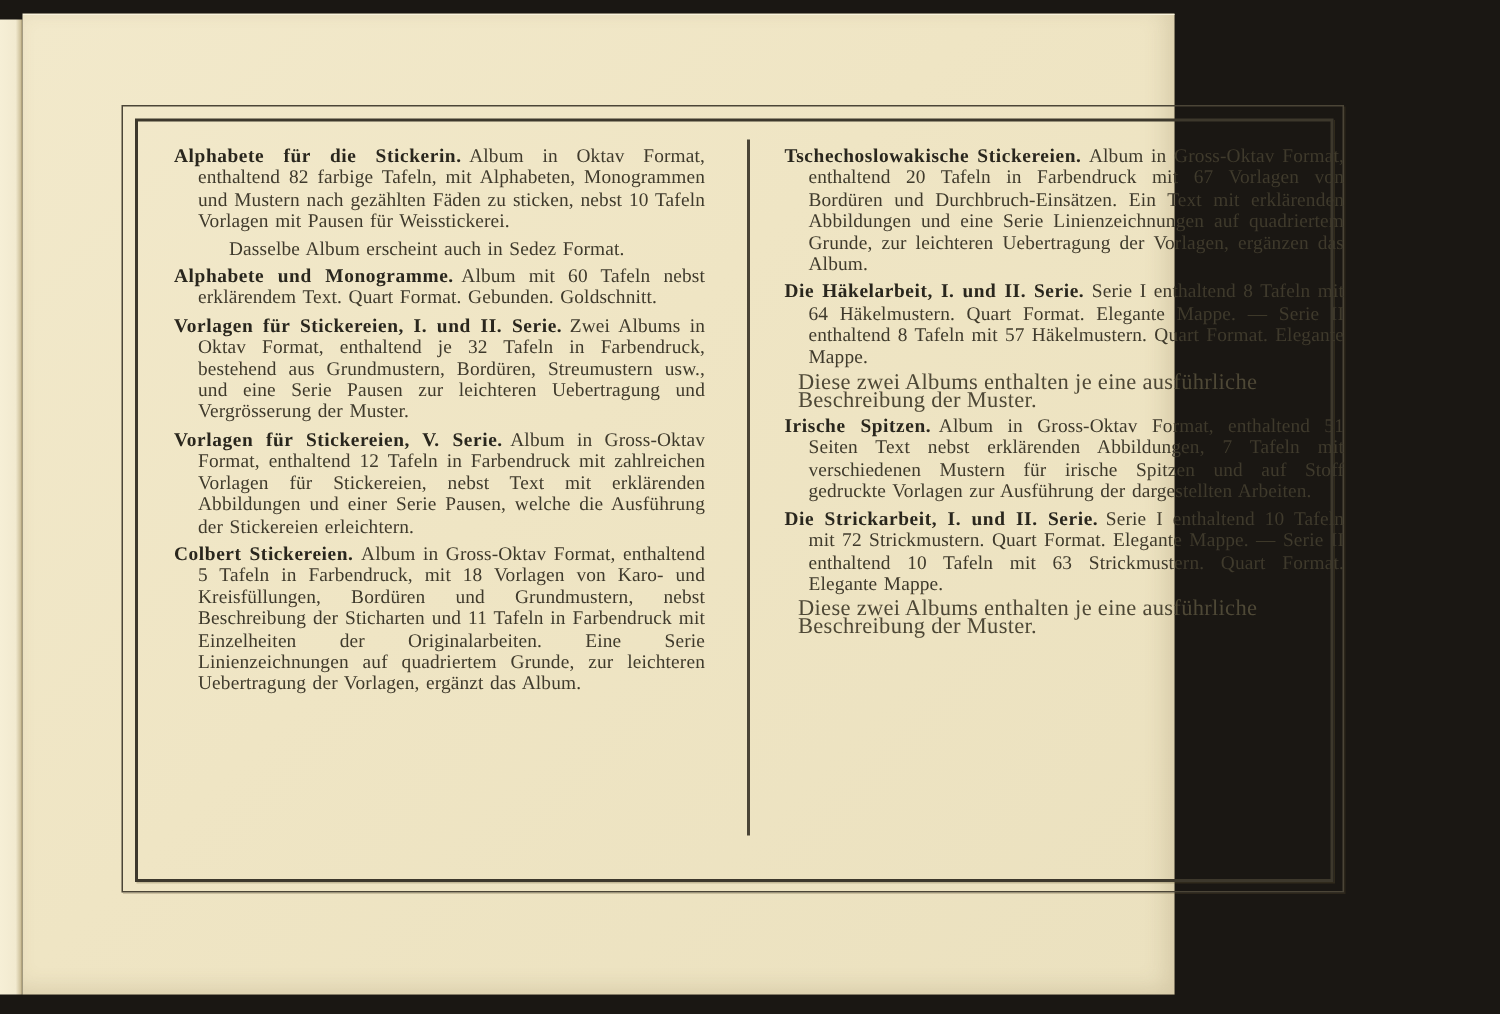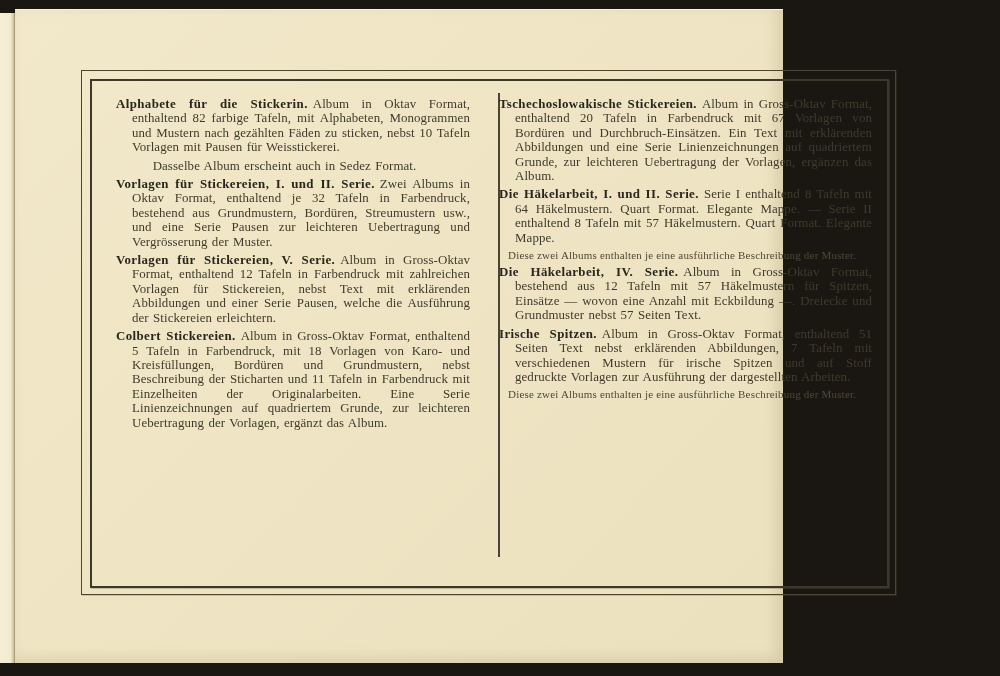--- a/index.html
+++ b/index.html
@@ -28,56 +28,57 @@
     position:absolute;left:75px;top:70px;width:795px;height:505px;
     border:2px solid #3d382c;
     box-shadow:1px 1px 0 rgba(100,85,50,.3);
   }
   .col-divider{
     position:absolute;left:483px;top:84px;width:2px;height:464px;
     background:#4a4436;
   }
   .column{position:absolute;top:88px;}
   .column.left{left:101px;width:354px;}
-  .column.right{left:484px;width:373px;}
+  .column.right{left:508px;width:373px;}
   .entry{
     font-size:12.9px;line-height:14.4px;color:#3f3a2c;
     text-align:justify;letter-spacing:.1px;word-spacing:1px;
     padding-left:16px;text-indent:-16px;margin:0 0 4px 0;
     hyphens:auto;-webkit-hyphens:auto;
   }
   .entry-title{
     font-weight:bold;color:#29261d;letter-spacing:.4px;margin-right:5px;
   }
   .entry.addendum{
     padding-left:0;text-indent:0;margin-left:-17px;text-align:center;
   }
   .entry-note{
-    font-size:11px;line-height:12px;color:#4e4836;
+    font-size:15px;line-height:12px;color:#4e4836;
     padding-left:9px;text-indent:0;text-align:left;
     margin:0 0 4px 0;letter-spacing:.2px;
   }
 </style>
 </head>
 <body>
 
 <div class="under-page"></div>
 
 <div class="page">
   <div class="frame-outer"></div>
   <div class="frame-inner"></div>
   <div class="col-divider"></div>
   <div class="column left" id="col-left">
       <div class="entry"><span class="entry-title">Alphabete für die Stickerin.</span><span>Album in Oktav Format, enthaltend 82 farbige Tafeln, mit Alphabeten, Monogrammen und Mustern nach gezählten Fäden zu sticken, nebst 10 Tafeln Vorlagen mit Pausen für Weisstickerei.</span></div>
       <div class="entry addendum">Dasselbe Album erscheint auch in Sedez Format.</div>
+      <div class="entry"><span class="entry-title">Alphabete und Monogramme.</span><span>Album mit 60 Tafeln nebst erklärendem Text. Quart Format. Gebunden. Goldschnitt.</span></div>
       <div class="entry"><span class="entry-title">Vorlagen für Stickereien, I. und II. Serie.</span><span>Zwei Albums in Oktav Format, enthaltend je 32 Tafeln in Farbendruck, bestehend aus Grundmustern, Bordüren, Streumustern usw., und eine Serie Pausen zur leichteren Uebertragung und Vergrösserung der Muster.</span></div>
       <div class="entry"><span class="entry-title">Vorlagen für Stickereien, V. Serie.</span><span>Album in Gross-Oktav Format, enthaltend 12 Tafeln in Farbendruck mit zahlreichen Vorlagen für Stickereien, nebst Text mit erklärenden Abbildungen und einer Serie Pausen, welche die Ausführung der Stickereien erleichtern.</span></div>
       <div class="entry"><span class="entry-title">Colbert Stickereien.</span><span>Album in Gross-Oktav Format, enthaltend 5 Tafeln in Farbendruck, mit 18 Vorlagen von Karo- und Kreisfüllungen, Bordüren und Grundmustern, nebst Beschreibung der Sticharten und 11 Tafeln in Farbendruck mit Einzelheiten der Originalarbeiten. Eine Serie Linienzeichnungen auf quadriertem Grunde, zur leichteren Uebertragung der Vorlagen, ergänzt das Album.</span></div>
     </div>
   <div class="column right" id="col-right">
       <div class="entry"><span class="entry-title">Tschechoslowakische Stickereien.</span><span>Album in Gross-Oktav Format, enthaltend 20 Tafeln in Farbendruck mit 67 Vorlagen von Bordüren und Durchbruch-Einsätzen. Ein Text mit erklärenden Abbildungen und eine Serie Linienzeichnungen auf quadriertem Grunde, zur leichteren Uebertragung der Vorlagen, ergänzen das Album.</span></div>
       <div class="entry"><span class="entry-title">Die Häkelarbeit, I. und II. Serie.</span><span>Serie I enthaltend 8 Tafeln mit 64 Häkelmustern. Quart Format. Elegante Mappe. — Serie II enthaltend 8 Tafeln mit 57 Häkelmustern. Quart Format. Elegante Mappe.</span></div>
       <div class="entry-note">Diese zwei Albums enthalten je eine ausführliche Beschreibung der Muster.</div>
-      <div class="entry"><span class="entry-title">Die Häkelarbeit, IV. Serie.</span><span>Album in Gross-Oktav Format, bestehend aus 12 Tafeln mit 57 Häkelmustern für Spitzen, Einsätze — wovon eine Anzahl mit Eckbildung —. Dreiecke und Grundmuster nebst 57 Seiten Text.</span></div>
       <div class="entry"><span class="entry-title">Irische Spitzen.</span><span>Album in Gross-Oktav Format, enthaltend 51 Seiten Text nebst erklärenden Abbildungen, 7 Tafeln mit verschiedenen Mustern für irische Spitzen und auf Stoff gedruckte Vorlagen zur Ausführung der dargestellten Arbeiten.</span></div>
+      <div class="entry"><span class="entry-title">Die Strickarbeit, I. und II. Serie.</span><span>Serie I enthaltend 10 Tafeln mit 72 Strickmustern. Quart Format. Elegante Mappe. — Serie II enthaltend 10 Tafeln mit 63 Strickmustern. Quart Format. Elegante Mappe.</span></div>
       <div class="entry-note">Diese zwei Albums enthalten je eine ausführliche Beschreibung der Muster.</div>
     </div>
 </div>
 
 </body></html>

